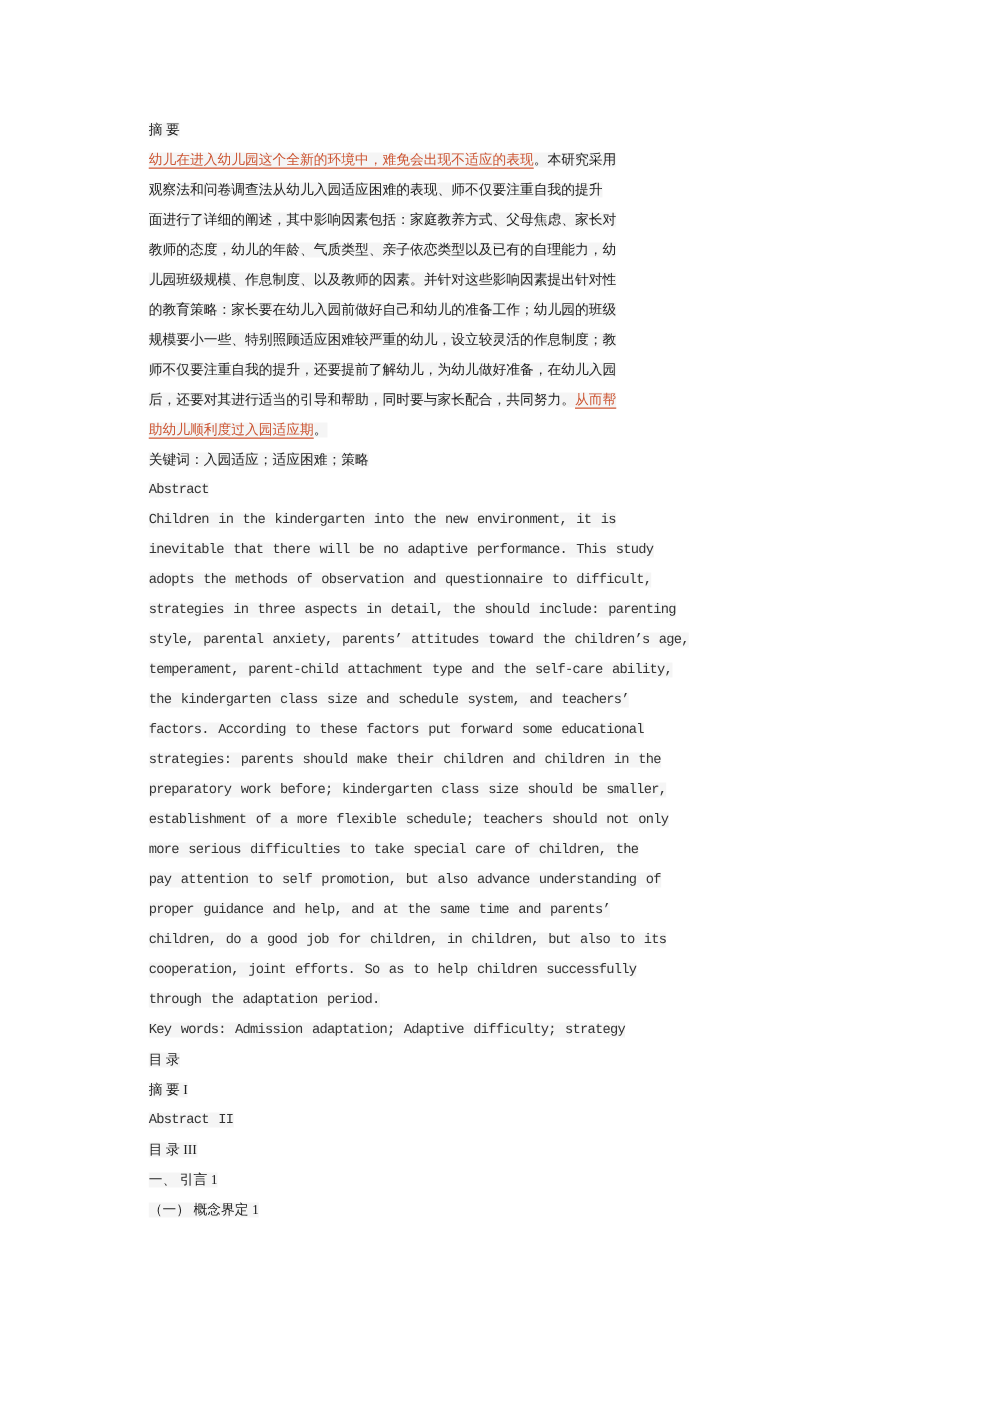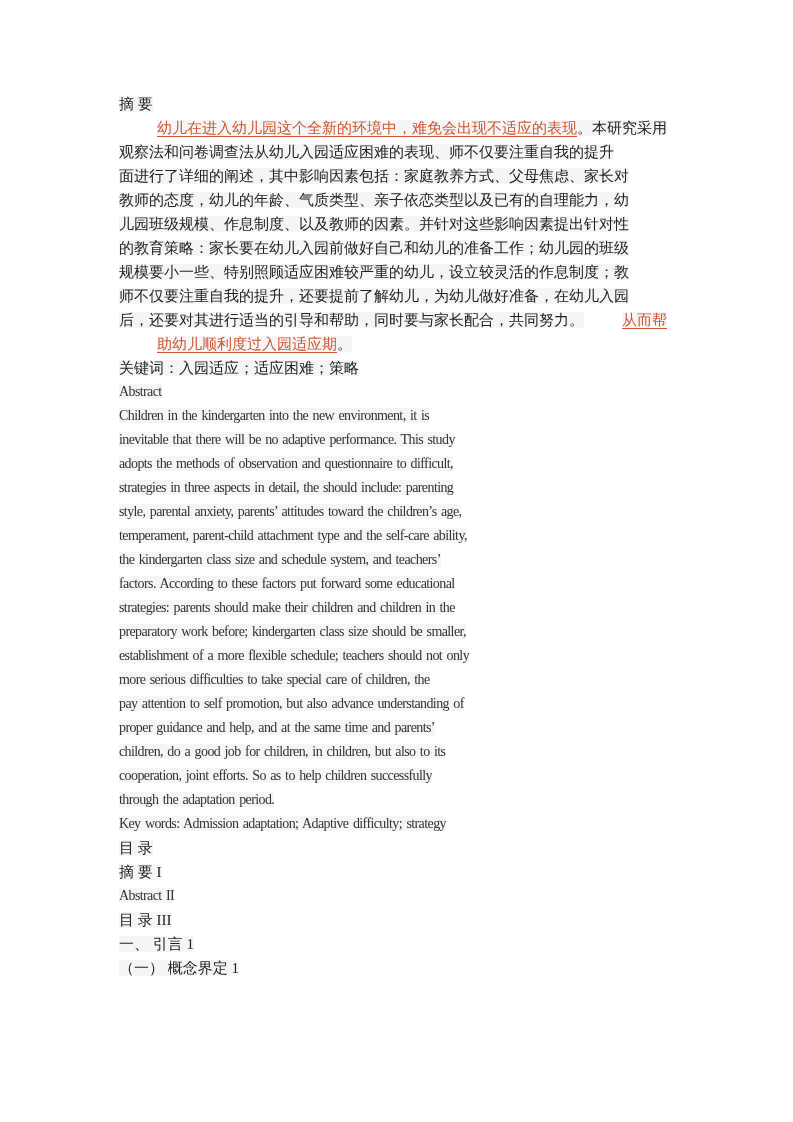--- a/index.html
+++ b/index.html
@@ -18,40 +18,39 @@
     position: absolute;
     left: 119px;
     top: 92px;
     width: 560px;
   }
   .line {
     line-height: 24px;
     white-space: pre;
   }
   .cn {
-    font-size: 15px;
+    font-size: 11px;
     font-family: "Liberation Serif", "DejaVu Serif", serif;
     color: #222222;
   }
   .en {
-    font-size: 14px;
-    font-family: Liberation Serif, serif;
+    font-size: 11px;
+    font-family: Liberation Mono, monospace;
     letter-spacing: -0.6px;
     word-spacing: 1.5px;
     color: #333333;
   }
   .hl {
     background: #f5f5f5;
   }
   .accent {
     color: #cd5532;
     text-decoration: underline;
     text-decoration-thickness: 1px;
     text-underline-offset: 3px;
-    margin-left: 38px;
   }
 </style>
 </head>
 <body>
 
 <div class="doc">
 
   <div class="line cn"><span class="hl">摘 要</span></div>
 
   <div id="cn-paragraph">

